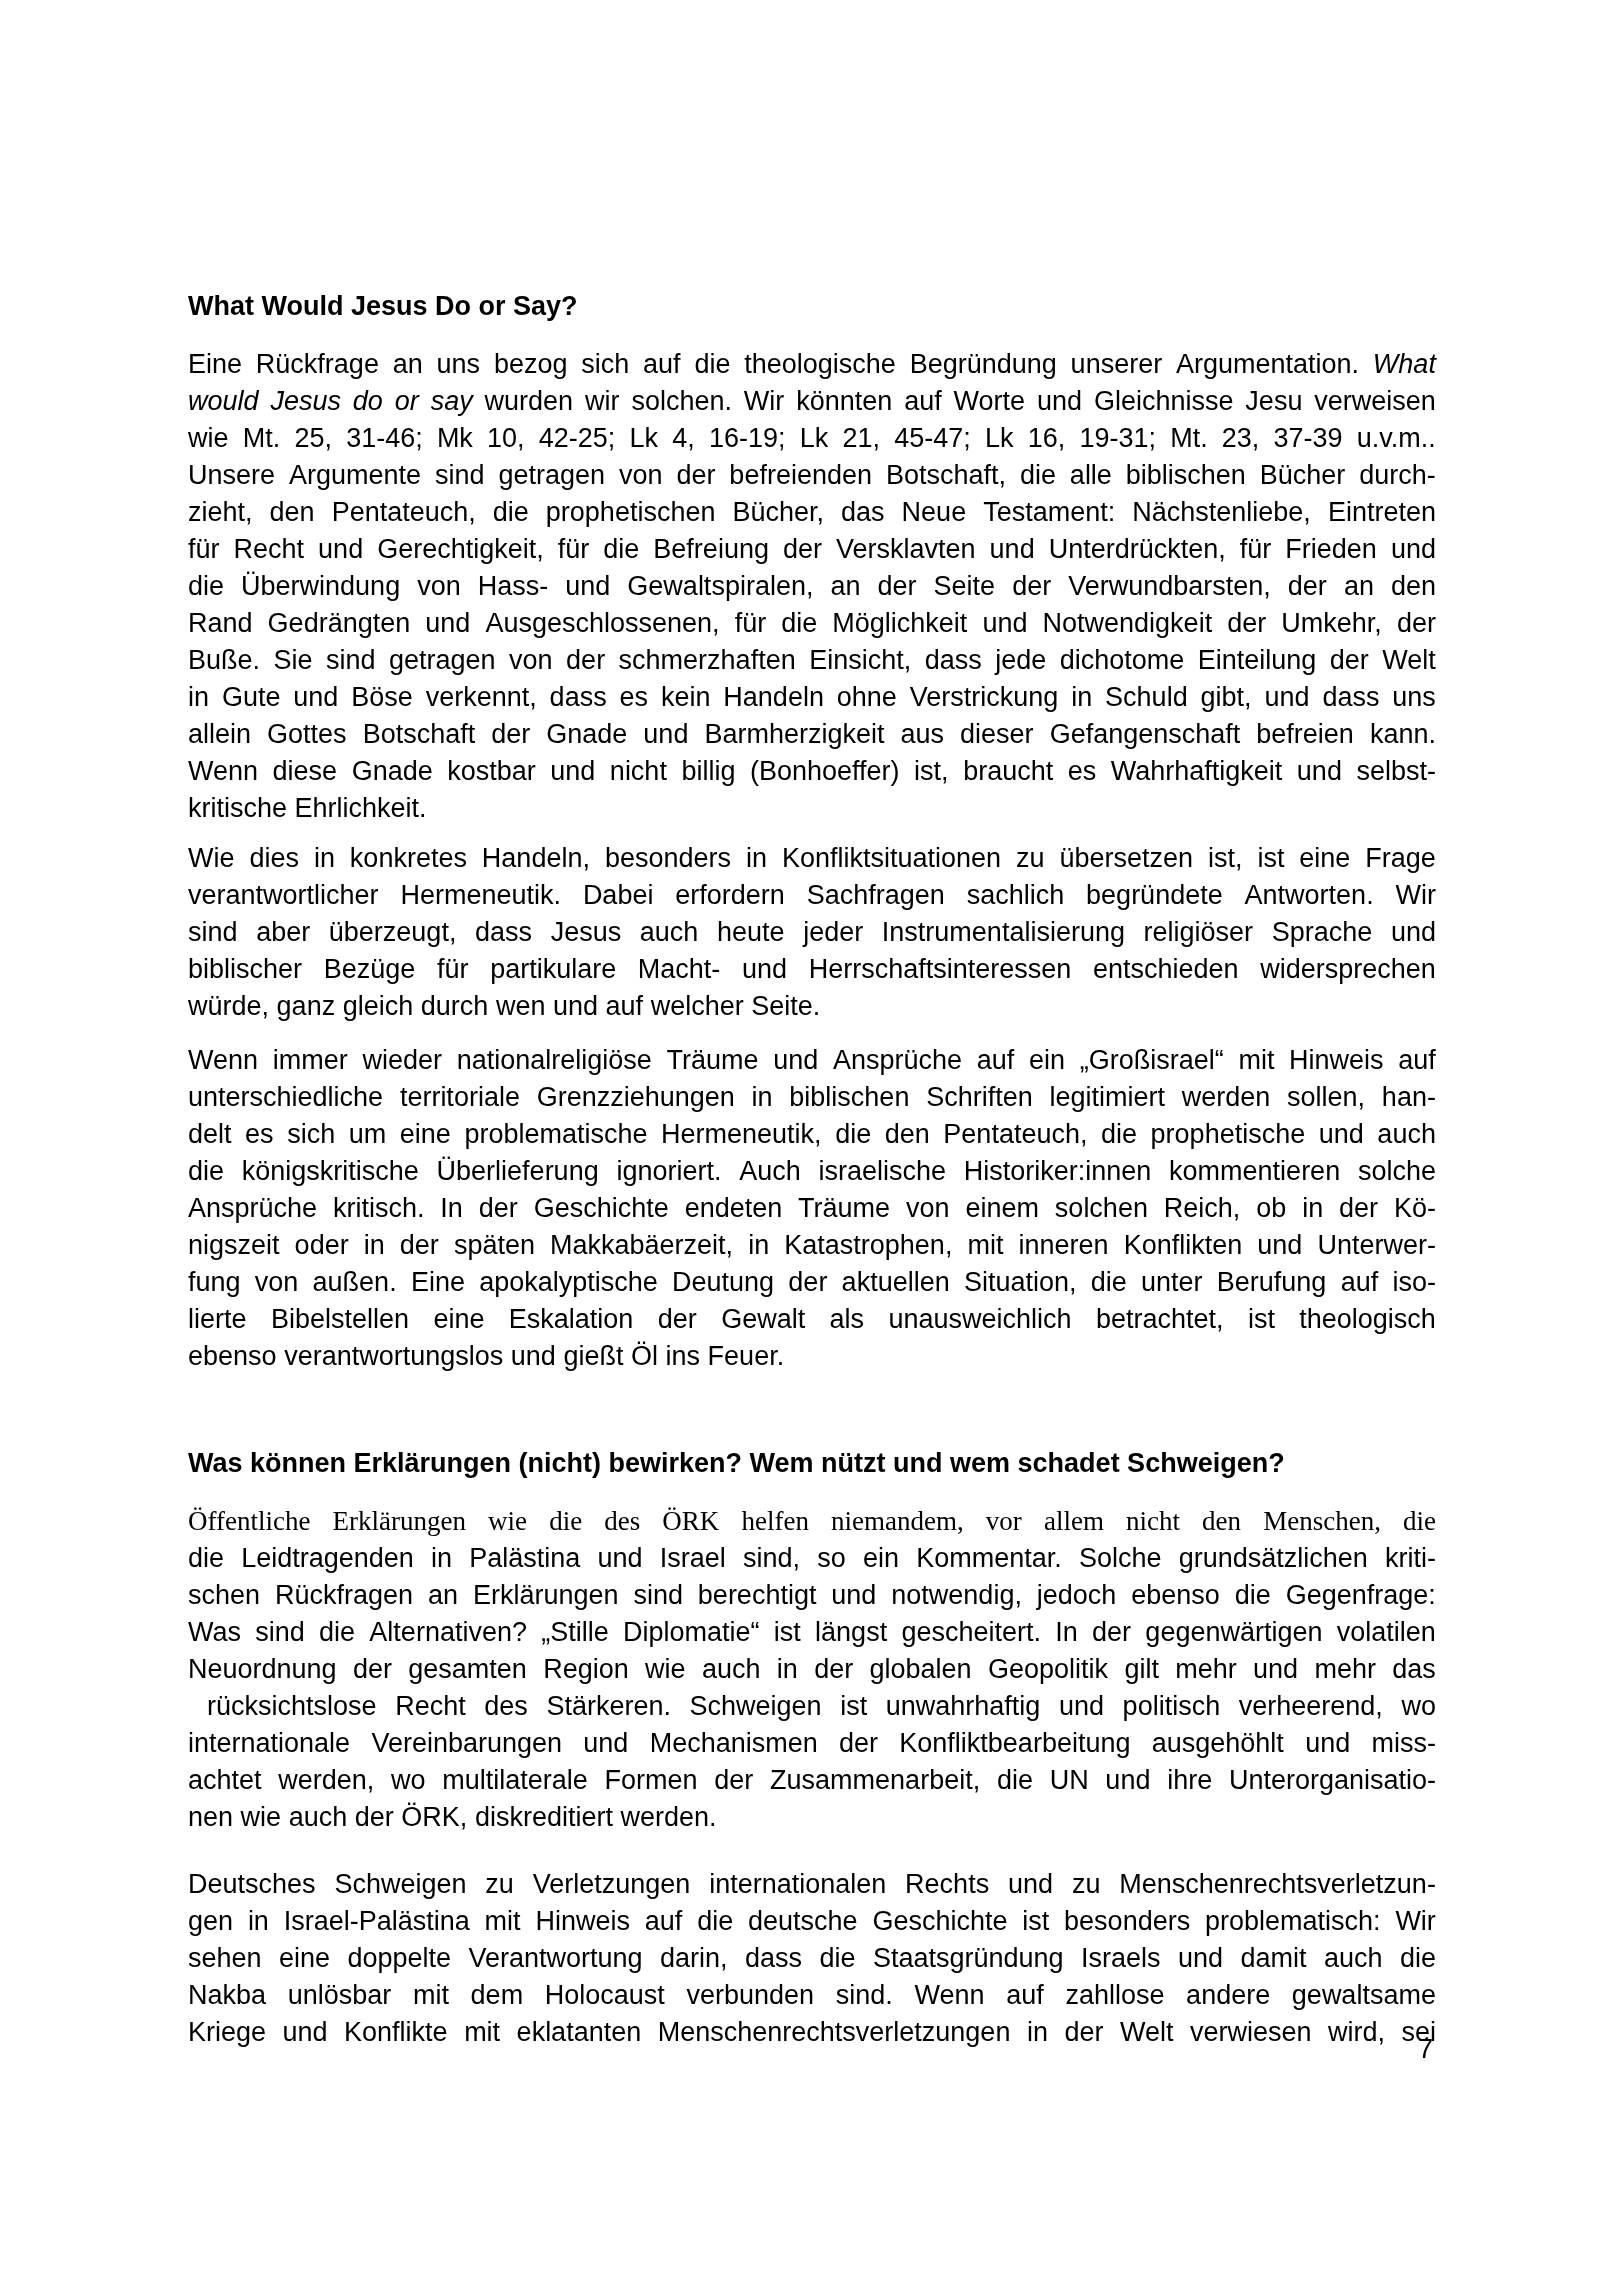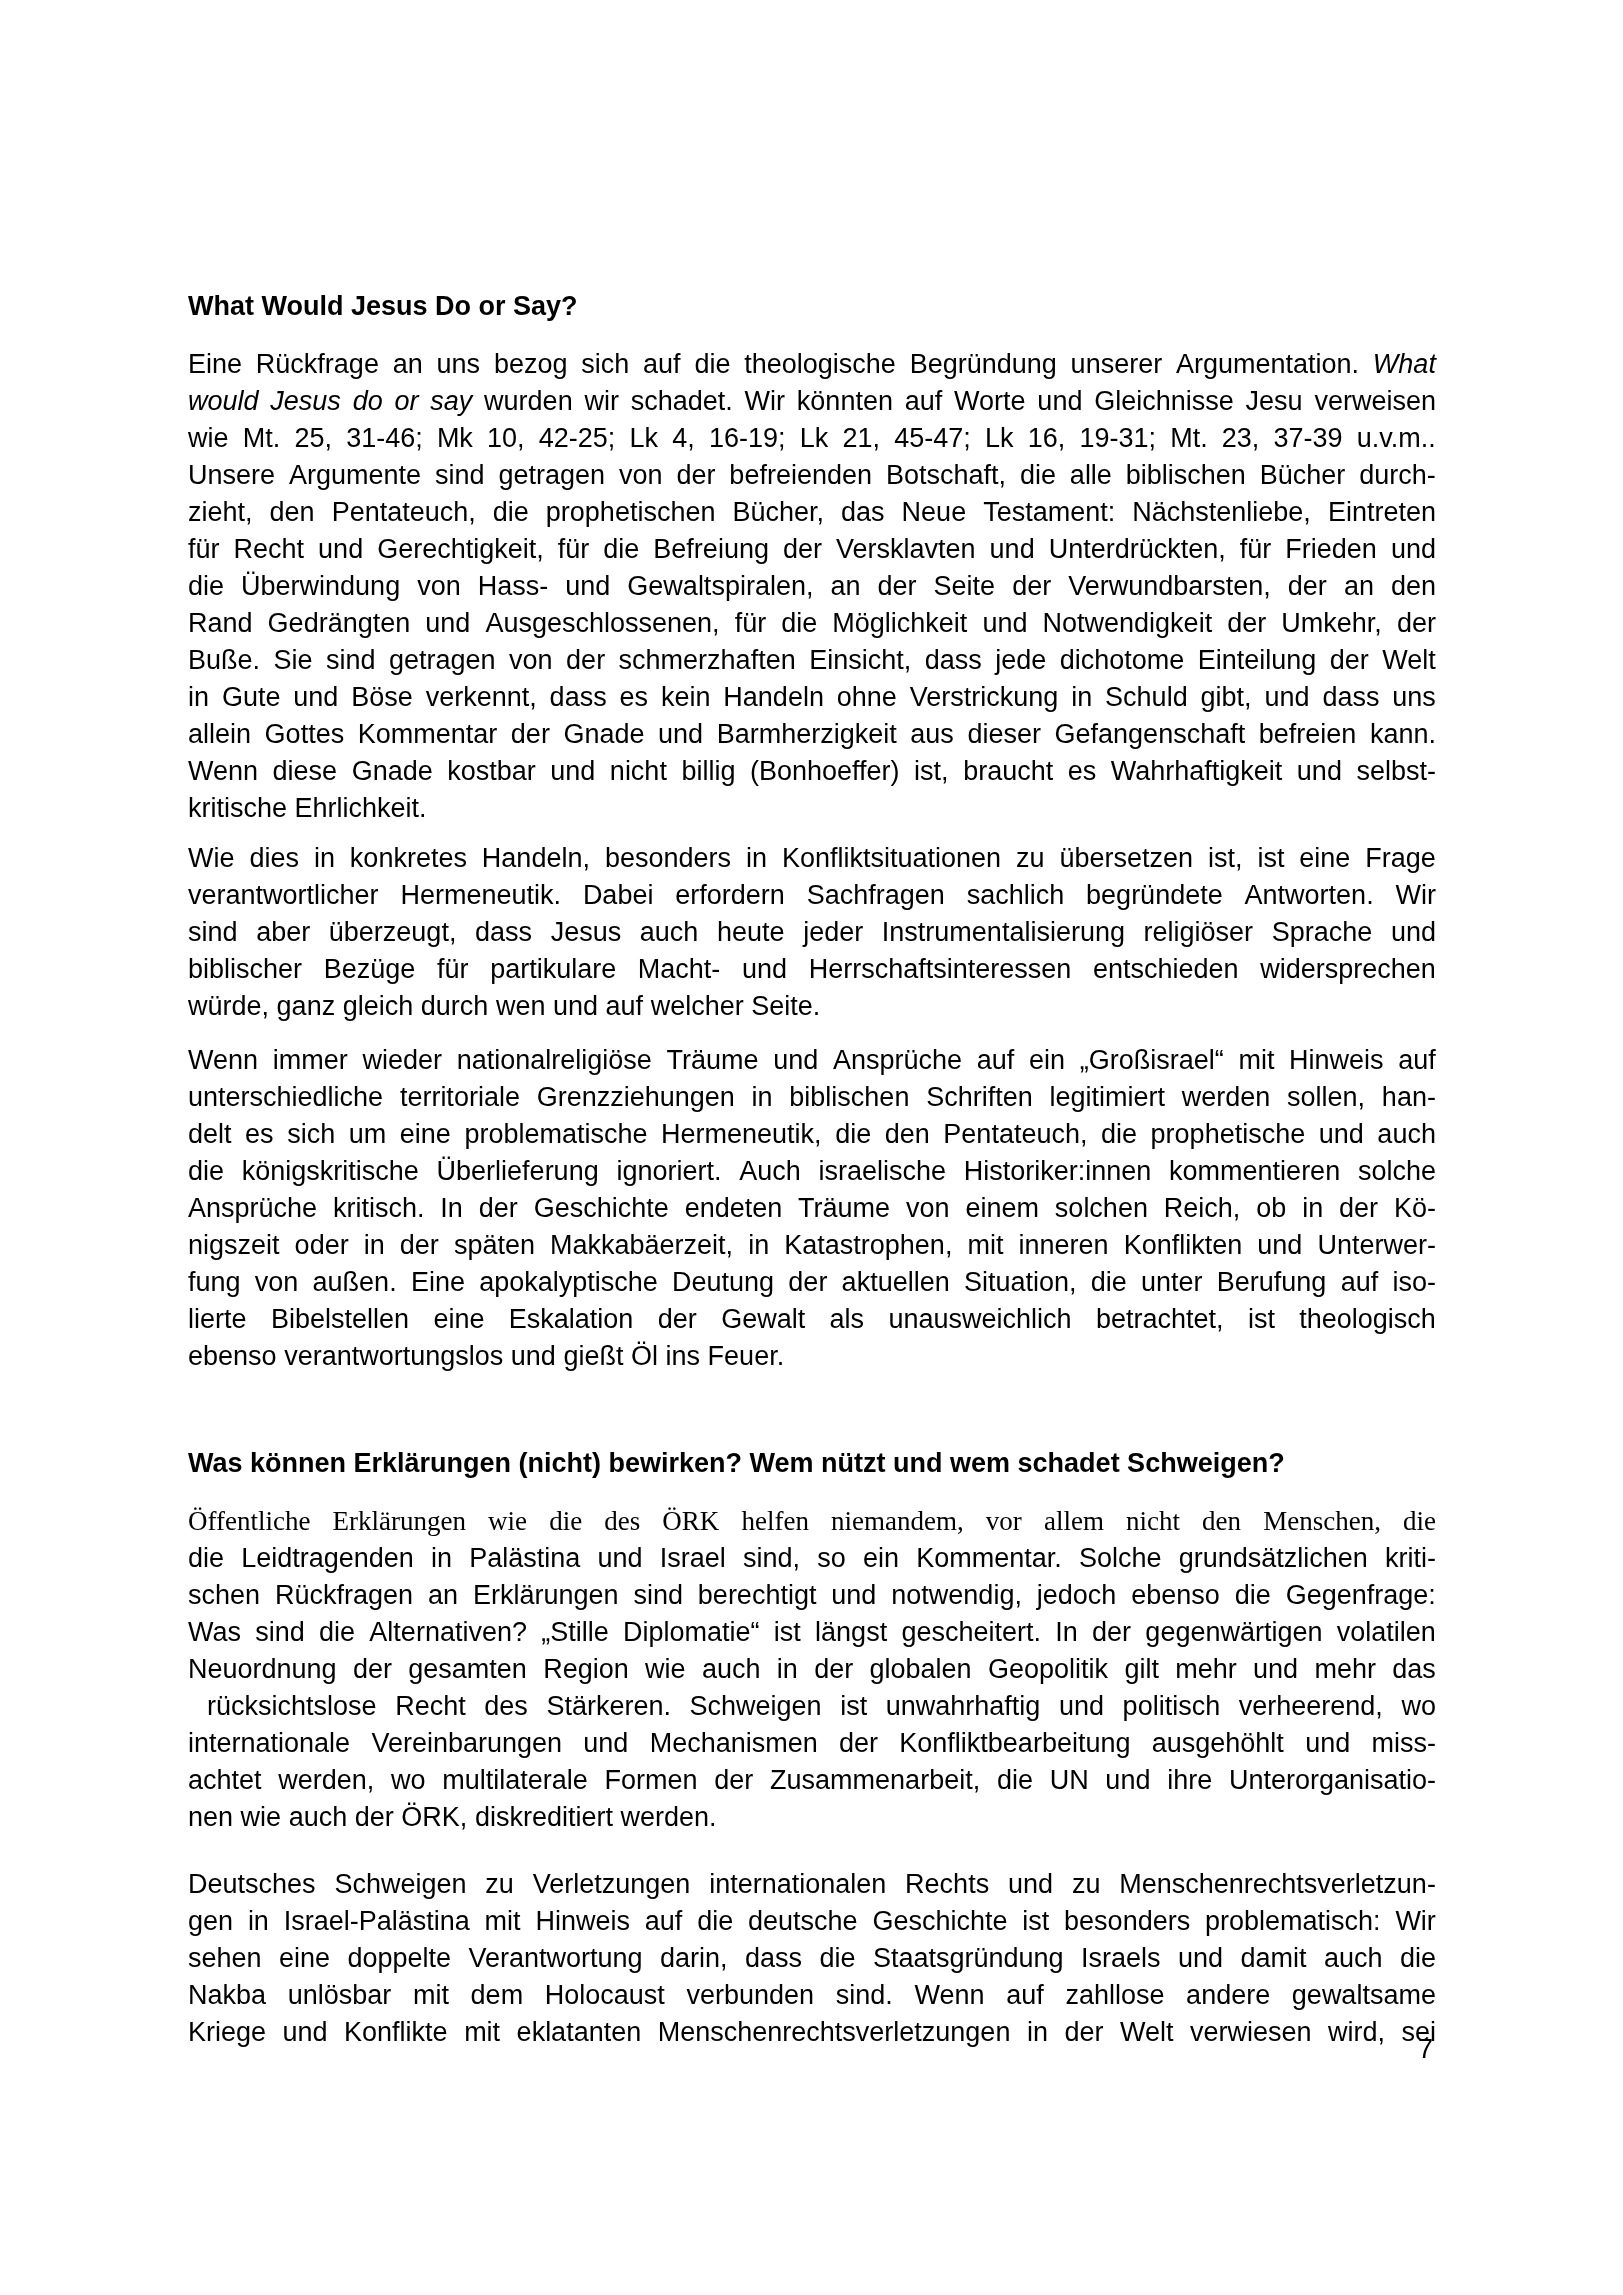--- a/index.html
+++ b/index.html
@@ -38,21 +38,21 @@
         <em>What</em>
       </div>
       <div class="just" style="height: 37px;">
         <em>would</em>
         <em>Jesus</em>
         <em>do</em>
         <em>or</em>
         <em>say</em>
         <span>wurden</span>
         <span>wir</span>
-        <span>schadet.</span>
+        <span>solchen.</span>
         <span>Wir</span>
         <span>könnten</span>
         <span>auf</span>
         <span>Worte</span>
         <span>und</span>
         <span>Gleichnisse</span>
         <span>Jesu</span>
         <span>verweisen</span>
       </div>
       <div class="just" style="height: 37px;">
@@ -182,21 +182,21 @@
         <span>in</span>
         <span>Schuld</span>
         <span>gibt,</span>
         <span>und</span>
         <span>dass</span>
         <span>uns</span>
       </div>
       <div class="just" style="height: 37px;">
         <span>allein</span>
         <span>Gottes</span>
-        <span>Kommentar</span>
+        <span>Botschaft</span>
         <span>der</span>
         <span>Gnade</span>
         <span>und</span>
         <span>Barmherzigkeit</span>
         <span>aus</span>
         <span>dieser</span>
         <span>Gefangenschaft</span>
         <span>befreien</span>
         <span>kann.</span>
       </div>

